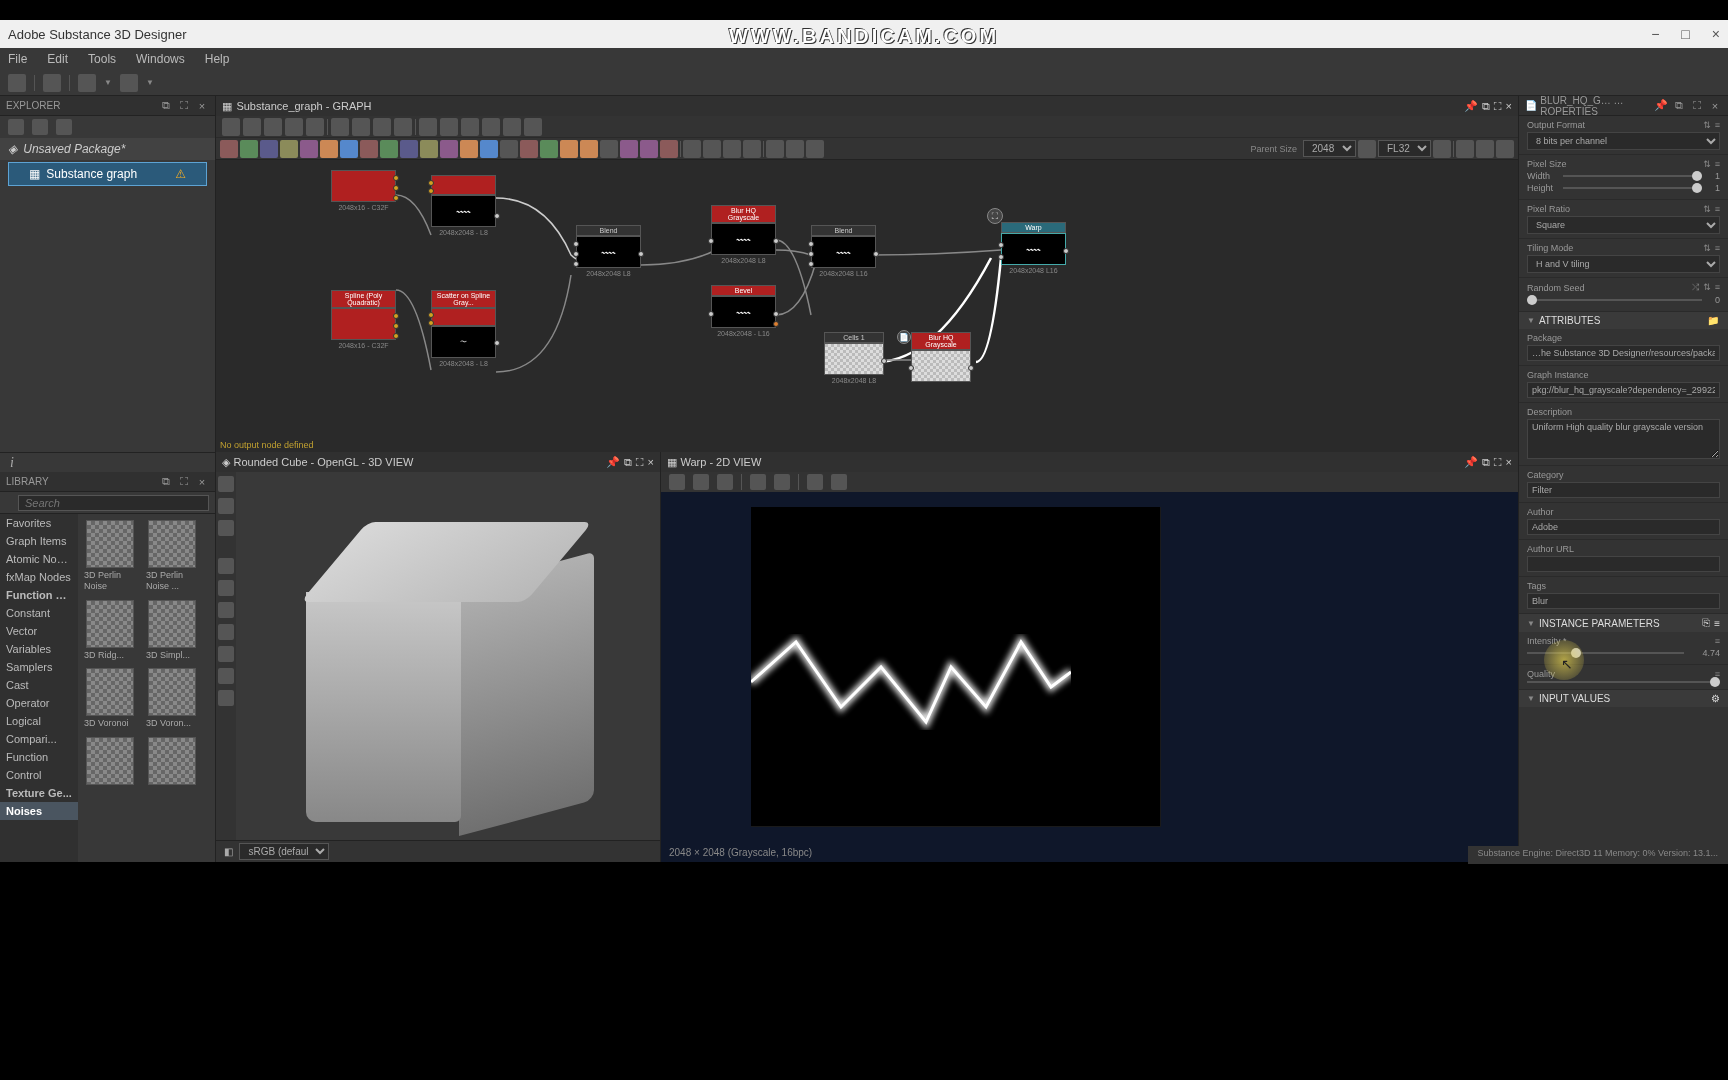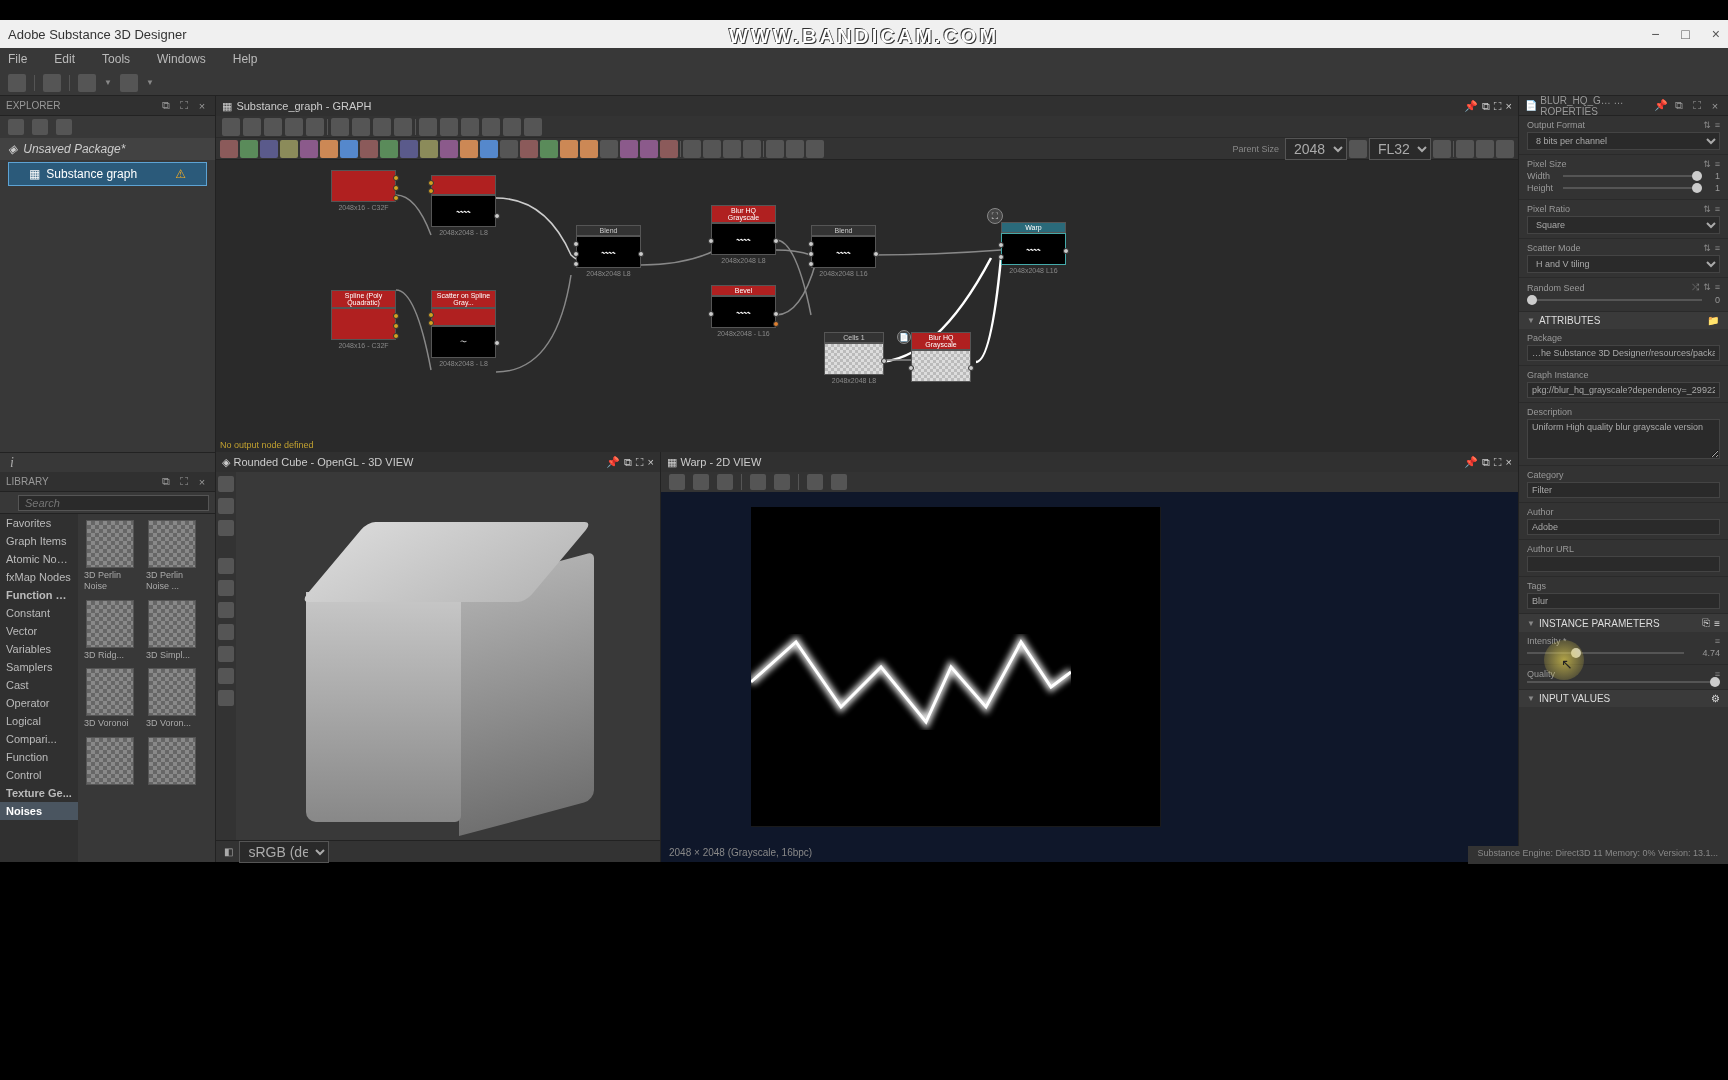--- a/index.html
+++ b/index.html
@@ -4,21 +4,21 @@
 <style>
 * { margin: 0; padding: 0; box-sizing: border-box; font-family: "Segoe UI", Arial, sans-serif; }
 body { background: #000; color: #ccc; font-size: 11px; overflow: hidden; width: 1728px; height: 1080px; position: relative; }
 .letterbox-top { height: 20px; background: #000; }
 .letterbox-bottom { position: absolute; bottom: 0; left: 0; right: 0; height: 215px; background: #000; }
 .watermark { position: absolute; top: 25px; left: 50%; transform: translateX(-50%); color: #fff; font-size: 20px; font-weight: bold; font-family: Arial; letter-spacing: 3px; text-shadow: 1px 1px 0 #333, -1px -1px 0 #333; z-index: 100; }
 .title-bar { height: 28px; background: #f0f0f0; display: flex; align-items: center; padding: 0 8px; color: #333; }
 .title-bar .title { font-size: 13px; }
 .title-bar .win-btns { margin-left: auto; display: flex; gap: 22px; }
 .title-bar .win-btns span { cursor: pointer; font-size: 14px; color: #555; }
-.menu-bar { height: 22px; background: #383838; display: flex; align-items: center; padding: 0 8px; gap: 27px; font-size: 12px; color: #bbb; }
+.menu-bar { height: 22px; background: #383838; display: flex; align-items: center; padding: 0 8px; gap: 20px; font-size: 12px; color: #bbb; }
 .menu-bar span { cursor: pointer; }
 .toolbar-main { height: 26px; background: #383838; border-bottom: 1px solid #222; display: flex; align-items: center; padding: 0 8px; gap: 8px; }
 .toolbar-main .tb-btn { width: 18px; height: 18px; background: #555; border-radius: 2px; cursor: pointer; }
 .sep { width: 1px; height: 16px; background: #555; }
 
 .main-layout { display: flex; height: 766px; }
 .left-col { width: 216px; display: flex; flex-direction: column; }
 .mid-col { flex: 1; display: flex; flex-direction: column; }
 .right-col { width: 210px; display: flex; flex-direction: column; background: #333; border-left: 1px solid #222; }
 
@@ -54,21 +54,21 @@
 .graph-toolbar { height: 22px; background: #333; display: flex; align-items: center; padding: 0 6px; gap: 3px; border-bottom: 1px solid #2a2a2a; }
 .graph-toolbar2 { height: 22px; background: #333; display: flex; align-items: center; padding: 0 4px; gap: 2px; border-bottom: 1px solid #222; }
 .gt-btn { width: 18px; height: 18px; background: #555; border-radius: 2px; cursor: pointer; }
 .gt-btn.c1 { background: #8b5a5a; }
 .gt-btn.c2 { background: #5a8b5a; }
 .gt-btn.c3 { background: #5a5a8b; }
 .gt-btn.c4 { background: #8b8b5a; }
 .gt-btn.c5 { background: #8b5a8b; }
 .gt-btn.c6 { background: #cc8855; }
 .gt-btn.c7 { background: #5588cc; }
-.gt-sel { background: #2a2a2a; border: 1px solid #555; color: #aaa; font-size: 14px; padding: 1px 4px; }
+.gt-sel { background: #2a2a2a; border: 1px solid #555; color: #aaa; font-size: 10px; padding: 1px 4px; }
 .graph-canvas { flex: 1; background: #2a2a2a; position: relative; overflow: hidden; }
 .node { position: absolute; font-size: 7px; color: #ccc; }
 .node-head { background: #333; color: #ccc; text-align: center; padding: 1px 3px; font-size: 7px; border: 1px solid #555; }
 .node-head.red { background: #b02020; color: #fff; }
 .node-head.teal { background: #2a6a7a; color: #fff; }
 .node-body { background: #222; border: 1px solid #555; height: 32px; position: relative; display: flex; align-items: center; justify-content: center; }
 .node-body.red { background: #b02020; }
 .node-foot { font-size: 7px; color: #888; text-align: center; margin-top: 2px; }
 .port { position: absolute; width: 6px; height: 6px; border-radius: 50%; background: #ccc; border: 1px solid #333; }
 .port.y { background: #d4a020; }
@@ -545,21 +545,21 @@
             <span>Pixel Ratio</span>
             <span class="picons">
               <span>⇅</span>
               <span>≡</span>
             </span>
           </div>
         <select class="prop-input"><option>Square</option></select>
       </div>
       <div class="prop-section">
         <div class="prop-label">
-            <span>Scatter Mode</span>
+            <span>Tiling Mode</span>
             <span class="picons">
               <span>⇅</span>
               <span>≡</span>
             </span>
           </div>
         <select class="prop-input"><option>H and V tiling</option></select>
       </div>
       <div class="prop-section">
         <div class="prop-label">
             <span>Random Seed</span>

